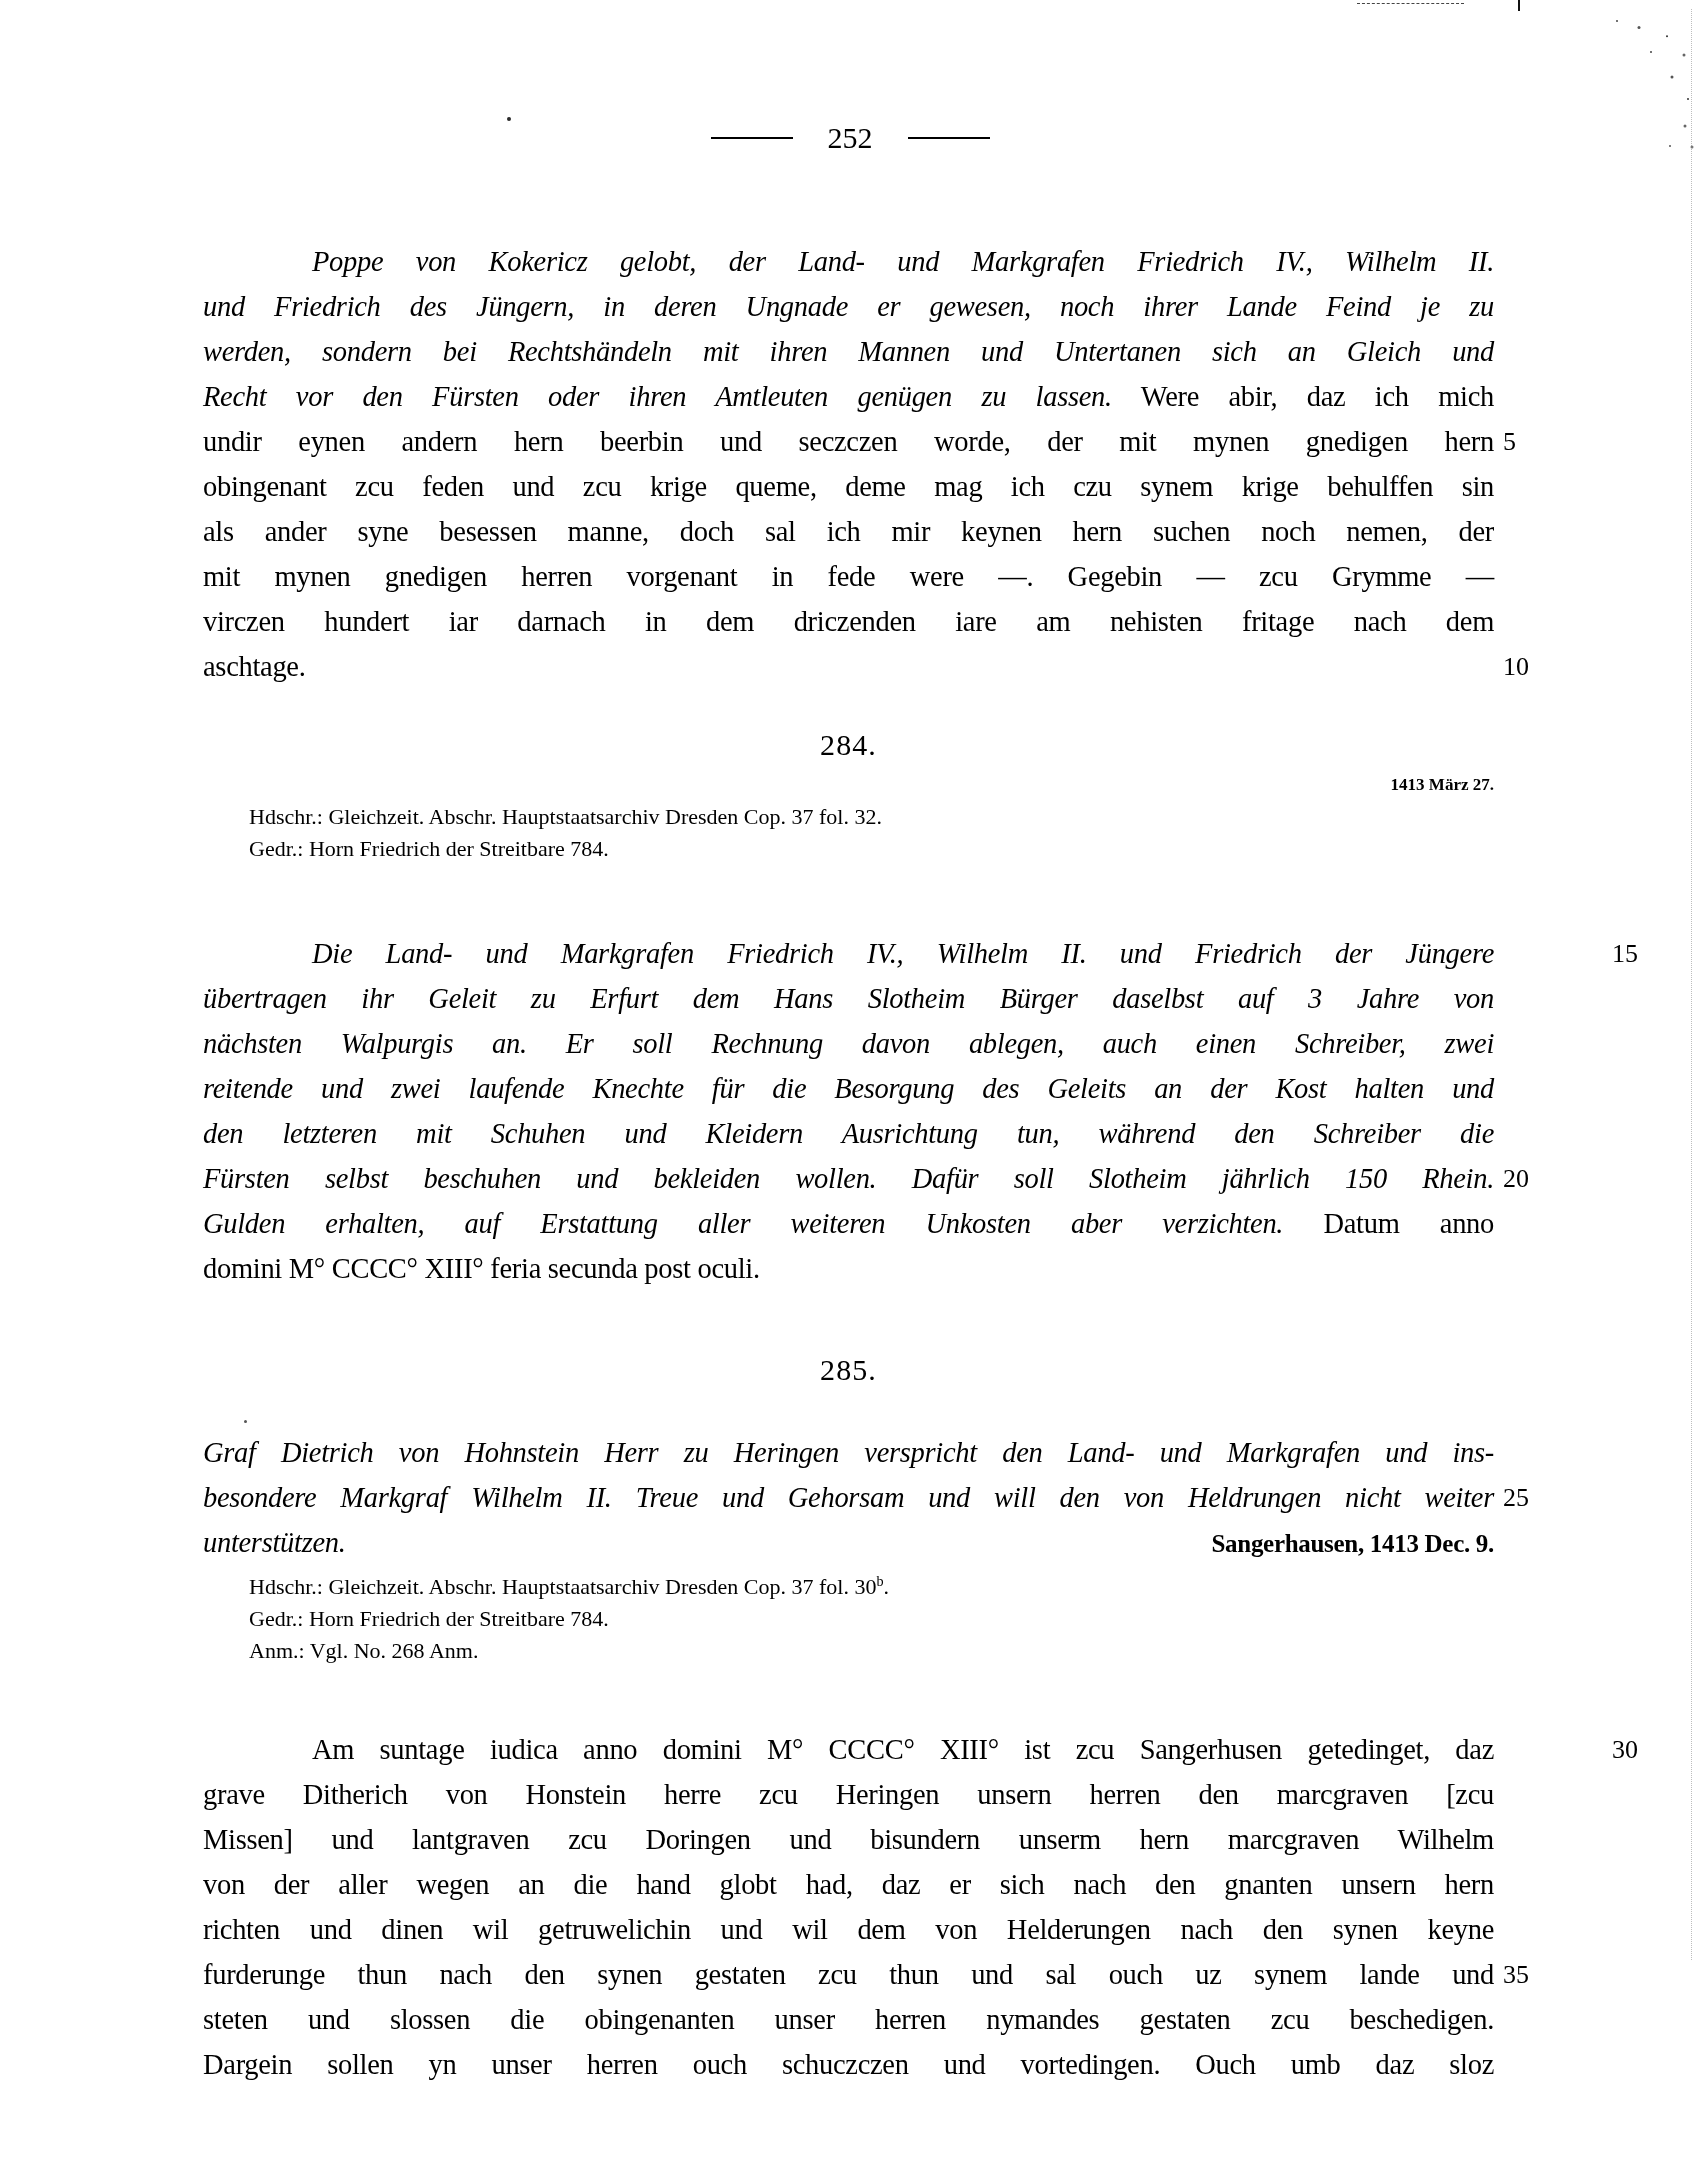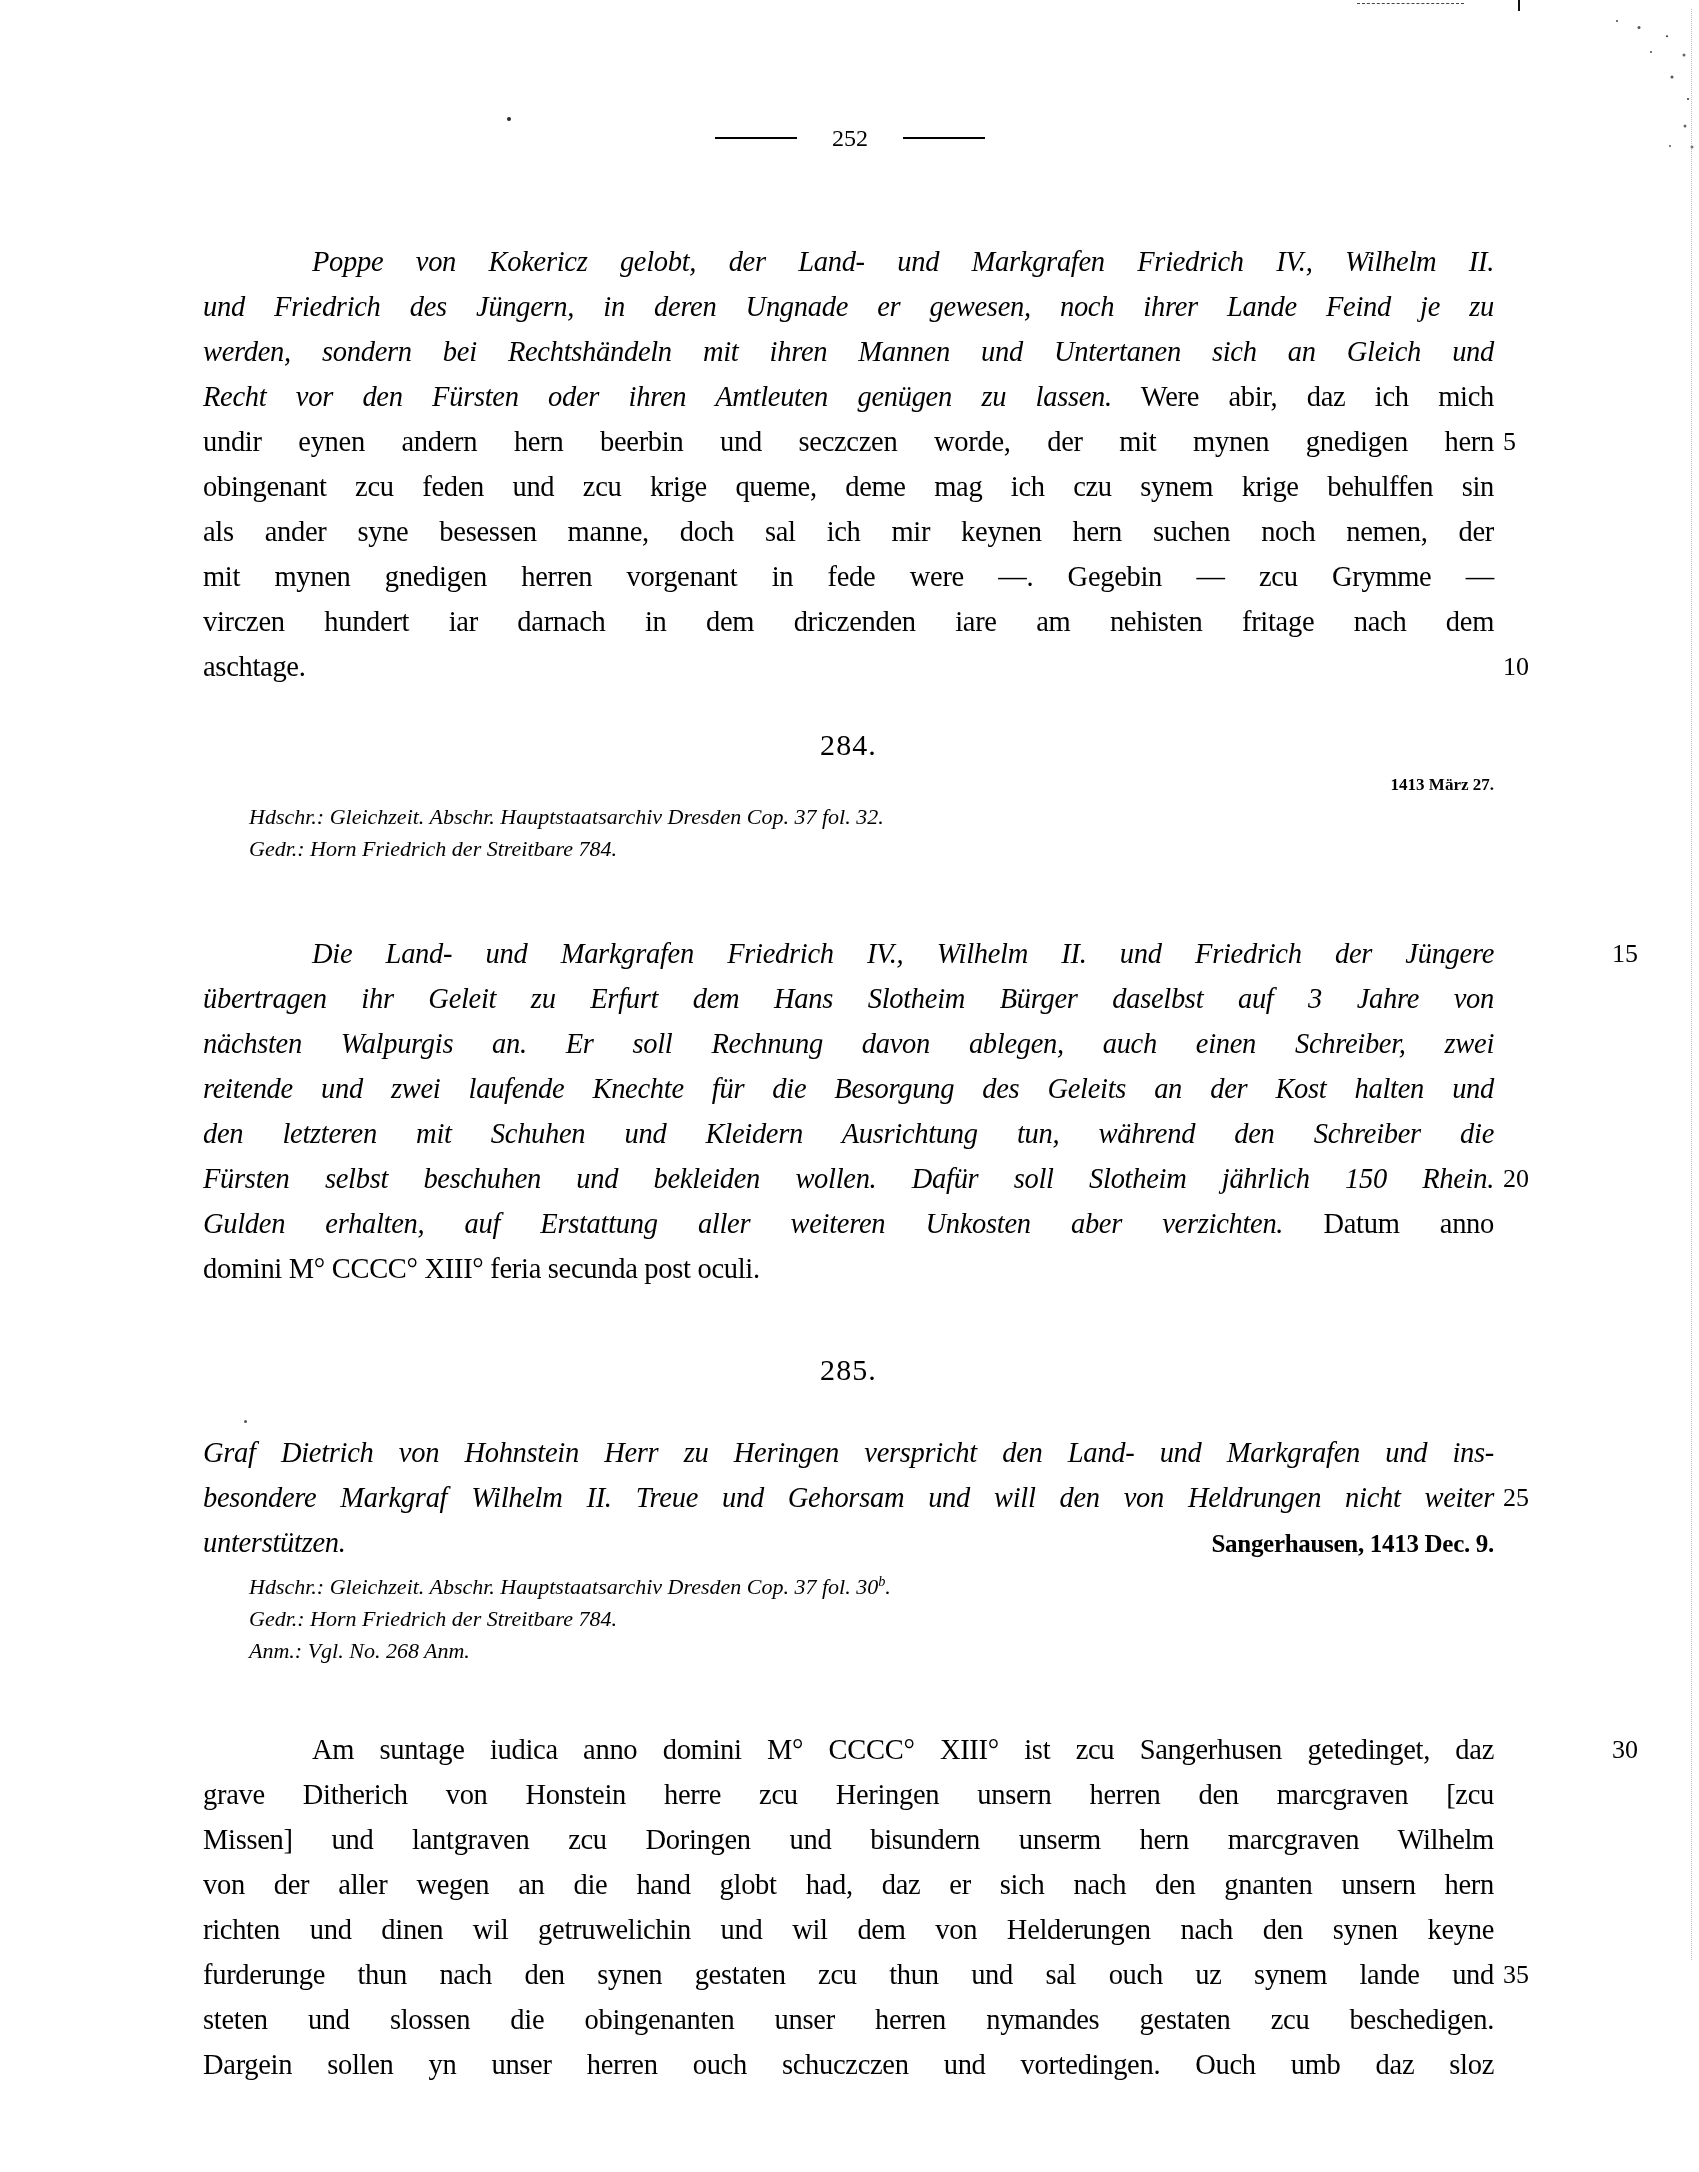--- a/index.html
+++ b/index.html
@@ -13,28 +13,28 @@
   .line{position:relative;height:45px;line-height:45px;font-size:28.5px;letter-spacing:-0.3px;}
   .just{text-align:justify;text-align-last:justify;}
   .it{font-style:italic;}
   .ind{text-indent:109px;margin-top:36px;}
   .lineno{
     position:absolute;left:1300px;top:0;width:77px;height:45px;line-height:45px;
     font-size:26px;font-style:normal;font-weight:normal;letter-spacing:0;text-align:left;
   }
   .docnum{height:46px;line-height:46px;font-size:30px;text-align:center;letter-spacing:1.1px;}
   .dateline{height:33px;line-height:33px;font-size:17px;font-weight:bold;text-align:right;}
-  .cit{position:relative;height:32px;line-height:32px;font-size:22px;font-style:italic;padding-left:46px;}
+  .cit{position:relative;height:32px;line-height:32px;font-size:22px;padding-left:46px;}
   .cit sup{font-size:14.2px;line-height:0;vertical-align:super;}
   .split{display:flex;justify-content:space-between;align-items:baseline;}
   .bolddate{font-weight:bold;font-style:normal;font-size:25px;}
   .pghead{
     position:absolute;top:116px;left:0;width:1700px;height:44px;
     display:flex;align-items:center;justify-content:center;gap:35px;
-    font-size:24px;line-height:44px;
+    font-size:30px;line-height:44px;
   }
   .hdash{width:82px;height:2.7px;background:#000;}
   
   .art-dotline{position:absolute;left:1357px;top:3.3px;width:107px;height:0;border-top:1.6px dashed #444;}
   .art-tick{position:absolute;left:1518px;top:0;width:2.2px;height:11px;background:#111;}
   .art-edge{position:absolute;left:1691px;top:8.8px;height:1951px;width:0;border-left:1.6px dotted #888;opacity:.55;}
   .art-speck{
     position:absolute;left:1616px;top:20px;width:2.2px;height:2.2px;background:#444;border-radius:50%;
     box-shadow:22px 6.6px 0 0.5px #555,50px 15.3px 0 0 #333,67px 34px 0 0.5px #666,
                34px 31px 0 0 #444,55px 56px 0 0.5px #555,71px 78px 0 0 #333,

